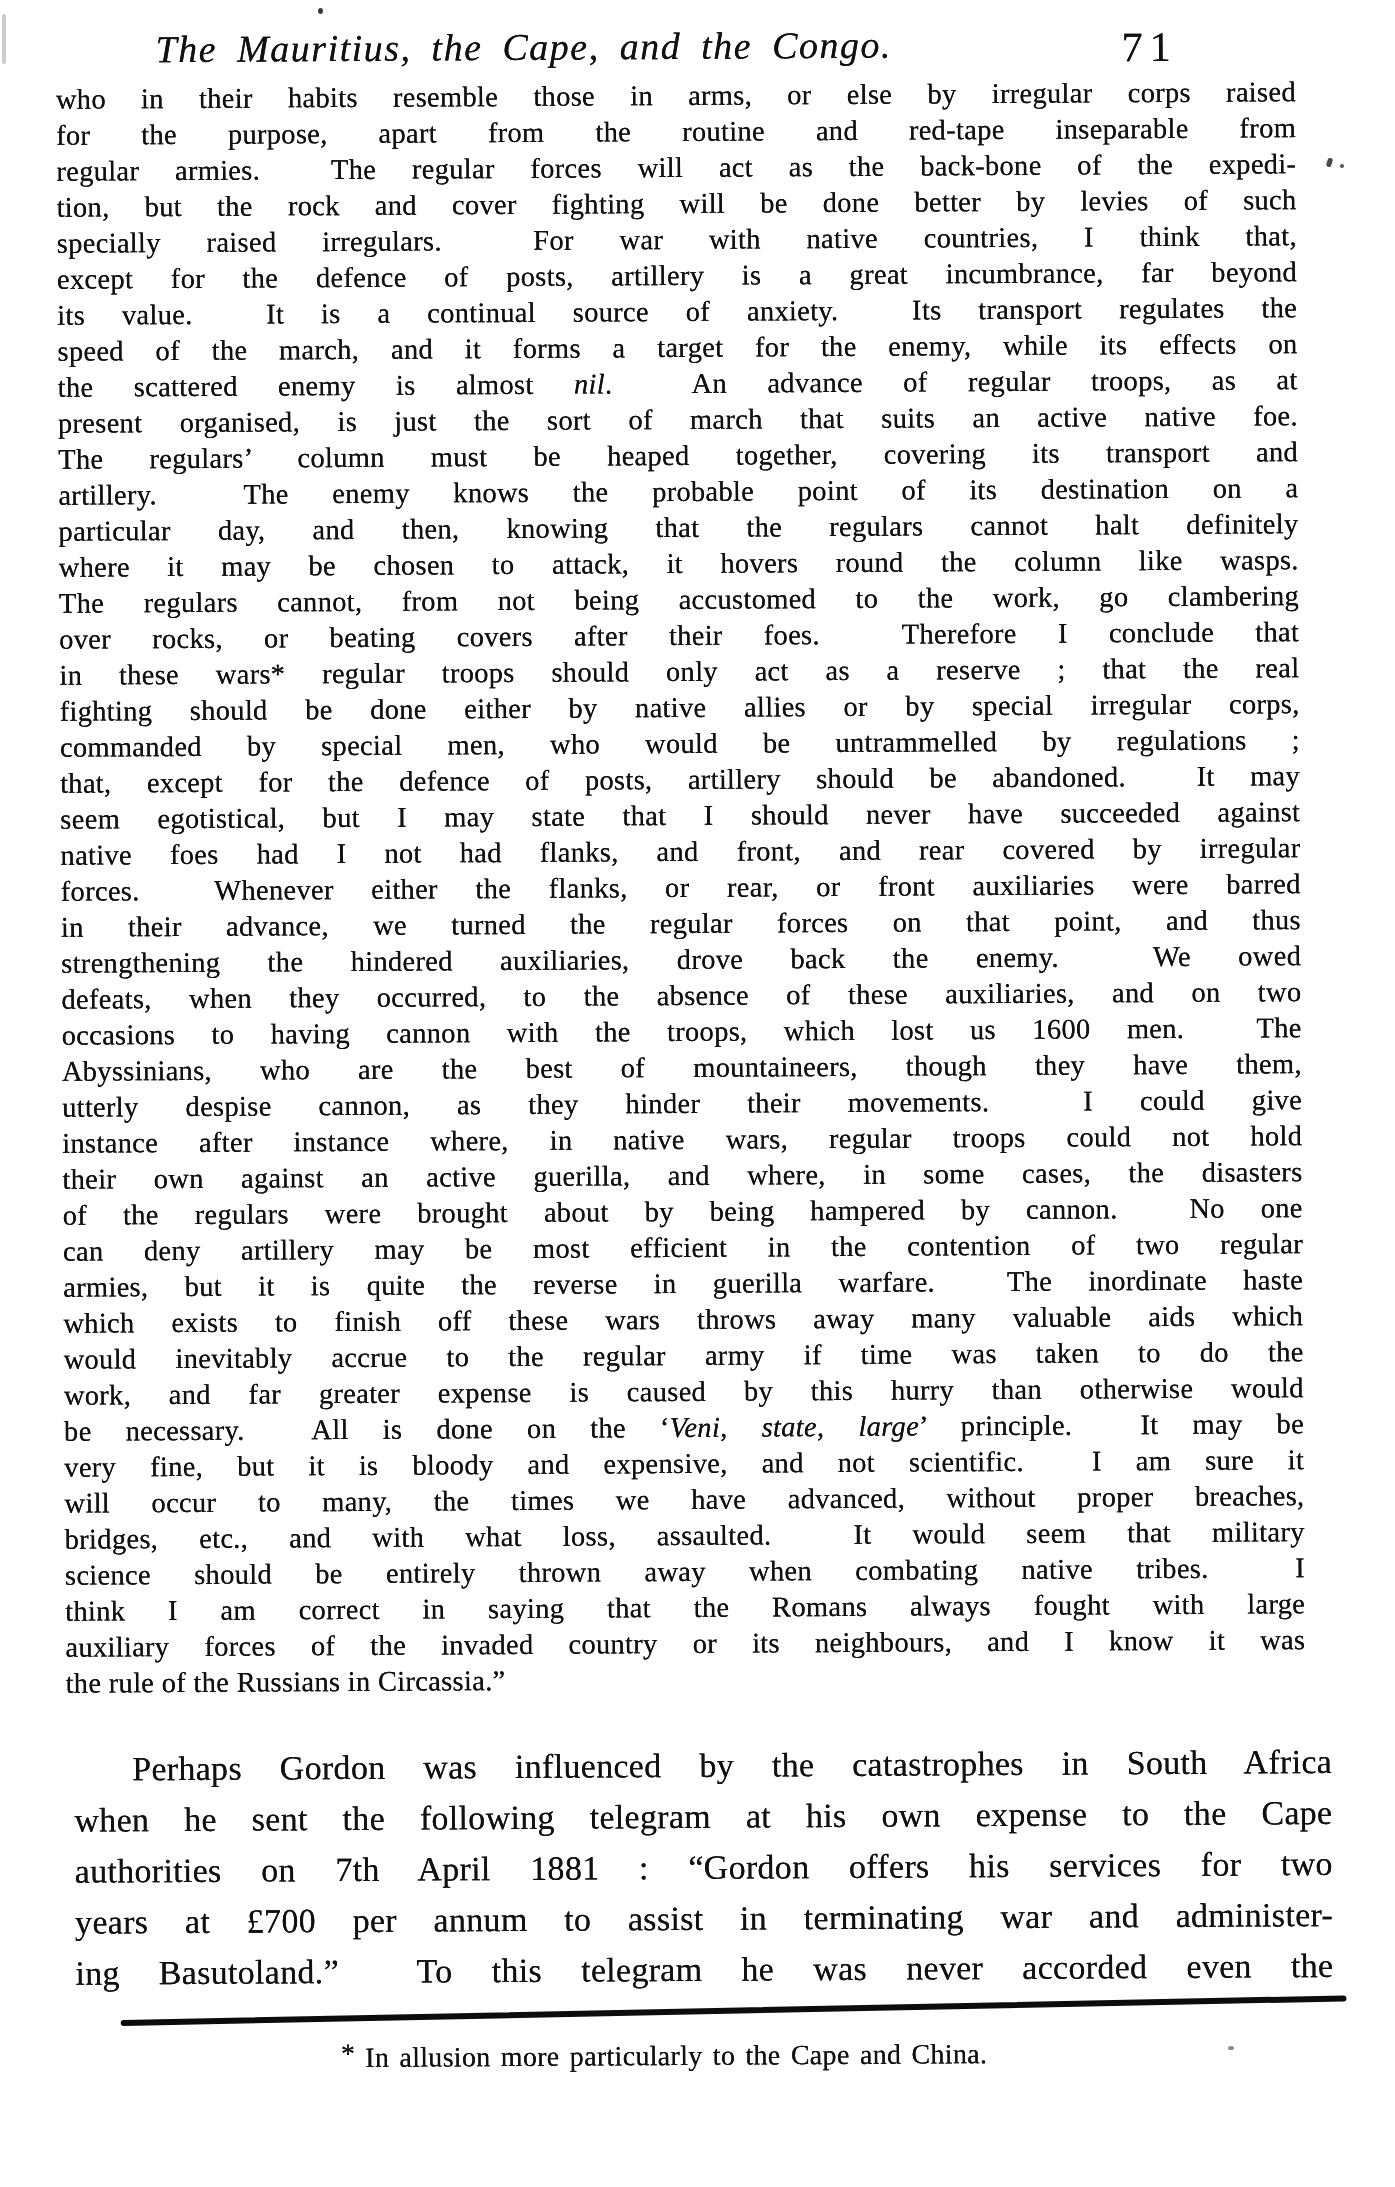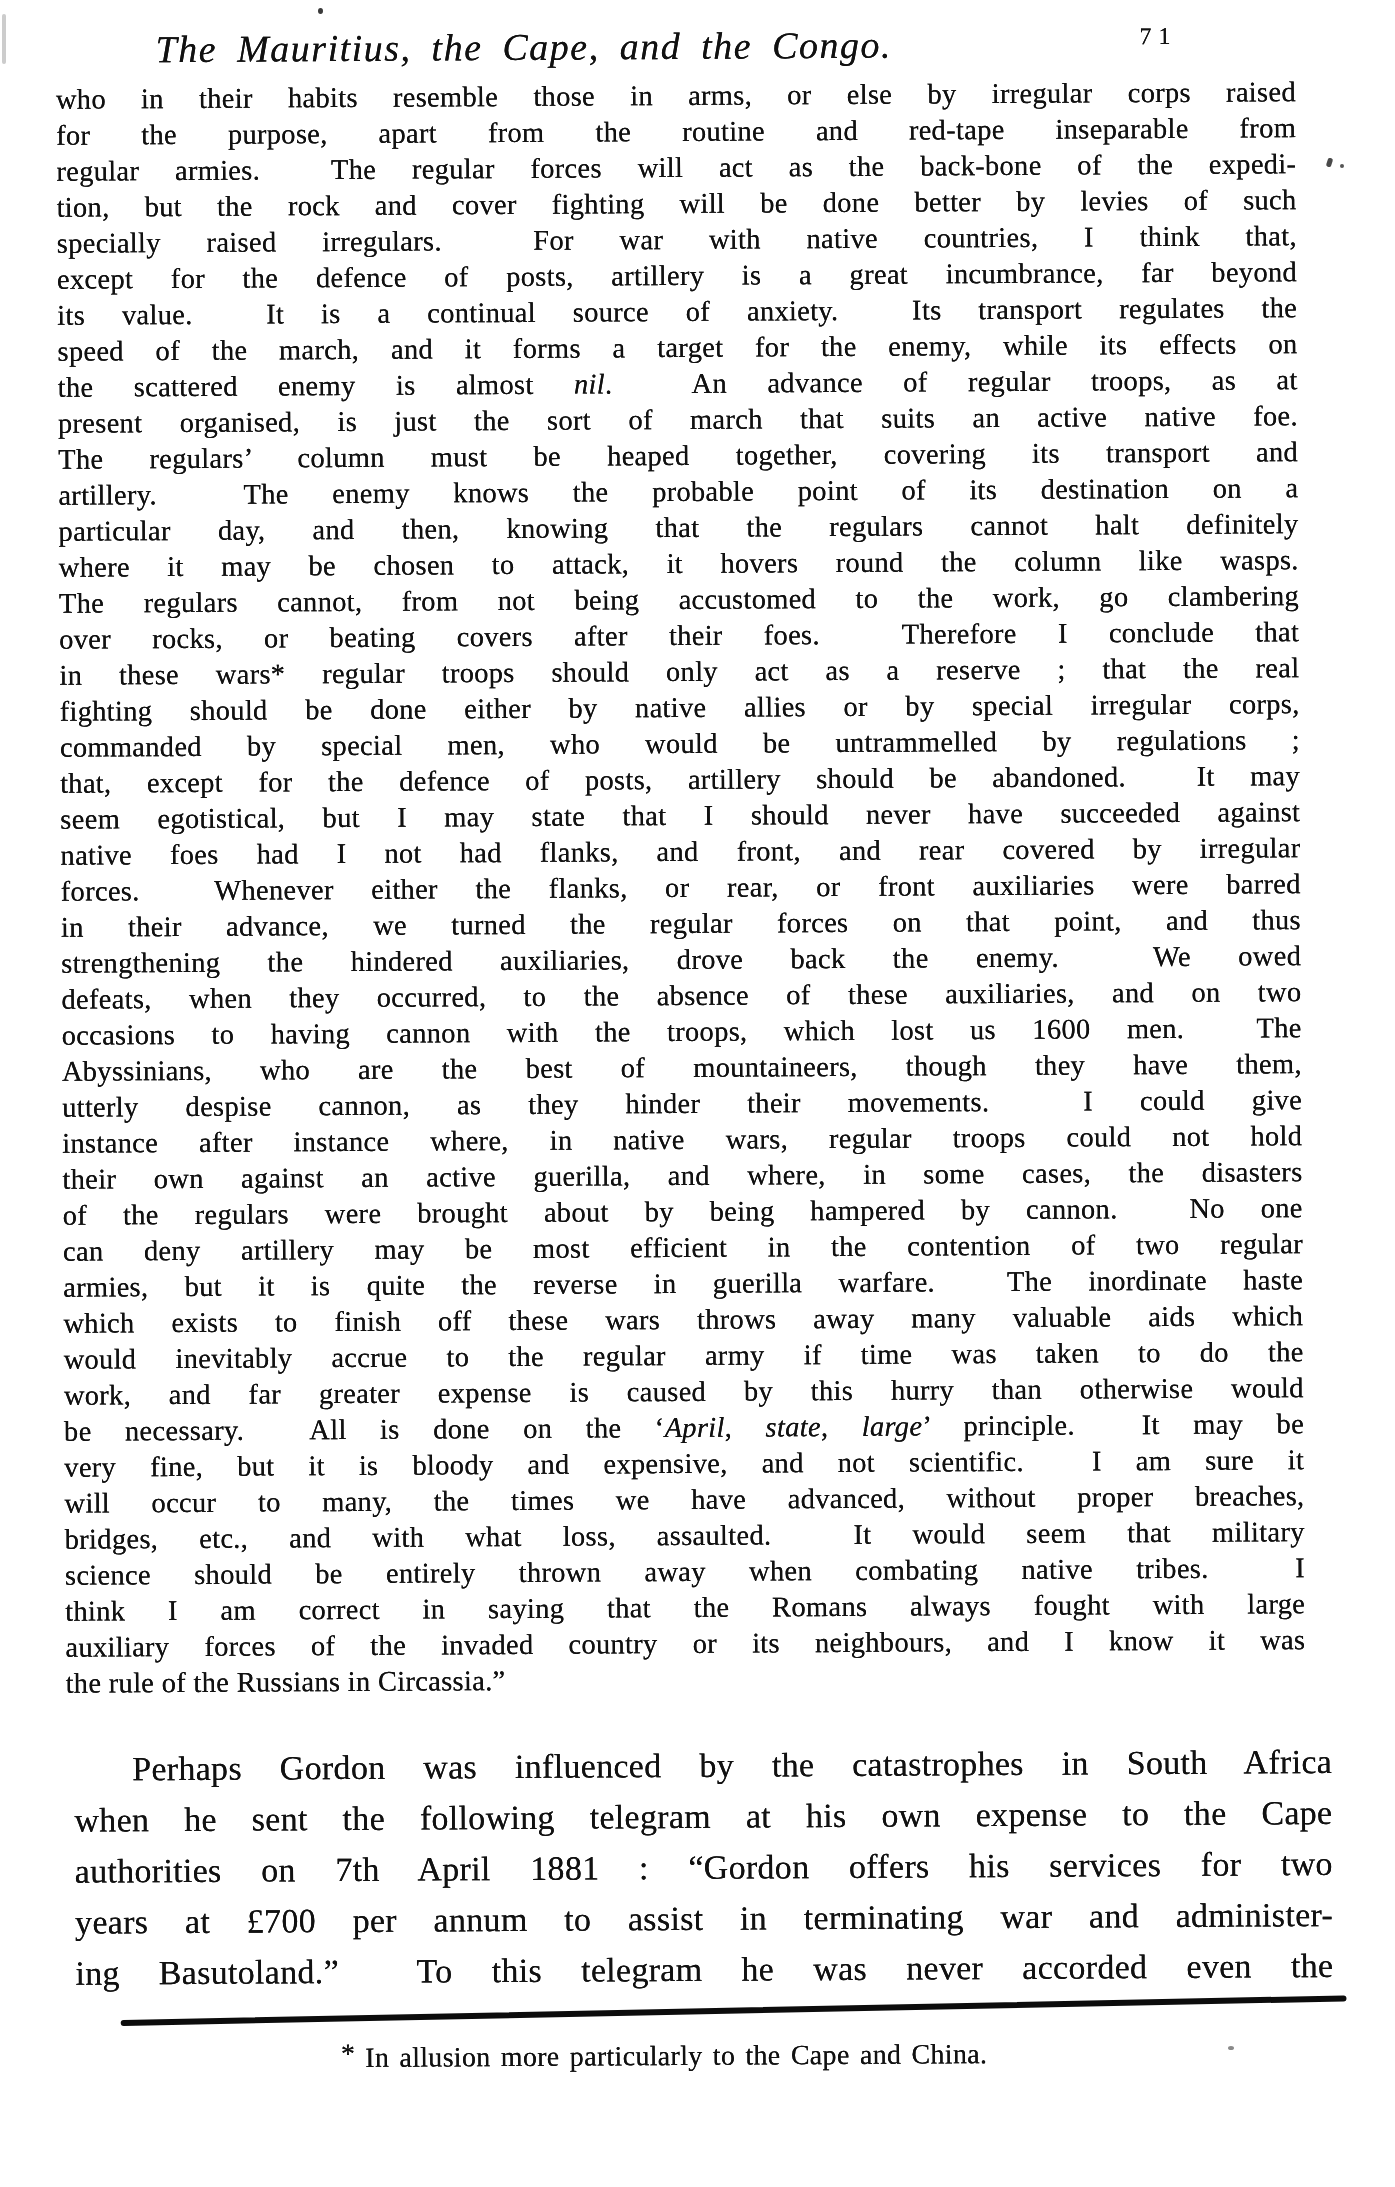--- a/index.html
+++ b/index.html
@@ -38,21 +38,21 @@
     font-size: 38px;
     letter-spacing: 1.5px;
     word-spacing: 9px;
     white-space: nowrap;
     text-shadow: 0 0 0.6px currentColor;
   }
   .page-number {
     position: absolute;
     right: 118px;
     top: 2px;
-    font-size: 24px;
+    font-size: 42px;
     letter-spacing: 7px;
     text-shadow: 0 0 0.5px currentColor;
   }
   
   .quote-block {
     position: absolute;
     top: 78px;
     left: 62px;
     width: 1240px;
     font-size: 28.5px;
@@ -163,21 +163,21 @@
         <div class="tline">Abyssinians, who are the best of mountaineers, though they have them,</div>
         <div class="tline">utterly despise cannon, as they hinder their movements.  I could give</div>
         <div class="tline">instance after instance where, in native wars, regular troops could not hold</div>
         <div class="tline">their own against an active guerilla, and where, in some cases, the disasters</div>
         <div class="tline">of the regulars were brought about by being hampered by cannon.  No one</div>
         <div class="tline">can deny artillery may be most efficient in the contention of two regular</div>
         <div class="tline">armies, but it is quite the reverse in guerilla warfare.  The inordinate haste</div>
         <div class="tline">which exists to finish off these wars throws away many valuable aids which</div>
         <div class="tline">would inevitably accrue to the regular army if time was taken to do the</div>
         <div class="tline">work, and far greater expense is caused by this hurry than otherwise would</div>
-        <div class="tline">be necessary.  All is done on the ‘<i>April</i>, <i>state</i>, <i>large</i>’ principle.  It may be</div>
+        <div class="tline">be necessary.  All is done on the ‘<i>Veni</i>, <i>state</i>, <i>large</i>’ principle.  It may be</div>
         <div class="tline">very fine, but it is bloody and expensive, and not scientific.  I am sure it</div>
         <div class="tline">will occur to many, the times we have advanced, without proper breaches,</div>
         <div class="tline">bridges, etc., and with what loss, assaulted.  It would seem that military</div>
         <div class="tline">science should be entirely thrown away when combating native tribes.  I</div>
         <div class="tline">think I am correct in saying that the Romans always fought with large</div>
         <div class="tline">auxiliary forces of the invaded country or its neighbours, and I know it was</div>
         <div class="tline">the rule of the Russians in Circassia.”</div>
       </div>
 
     <div class="closing-para">

